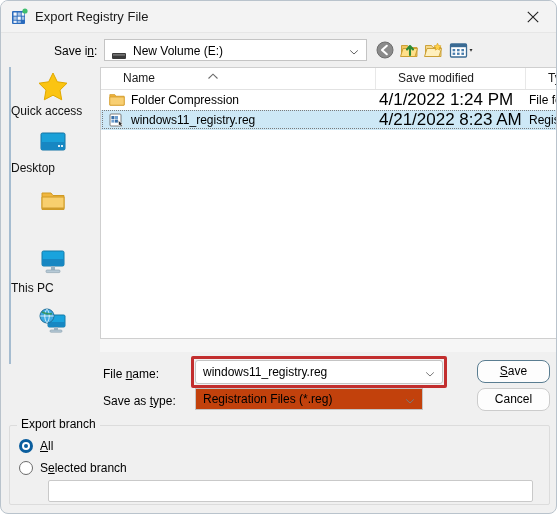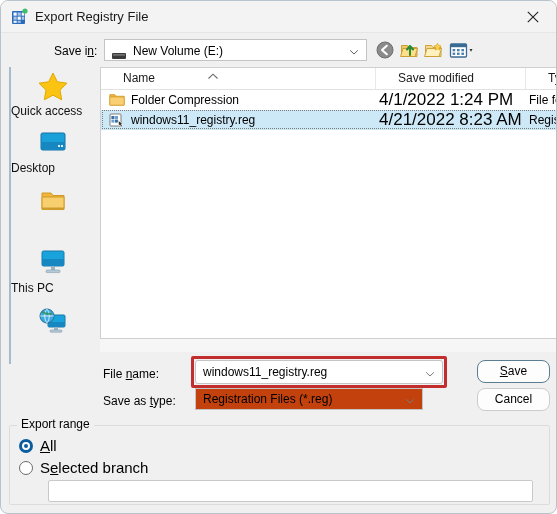--- a/index.html
+++ b/index.html
@@ -358,21 +358,21 @@
     content: "";
     position: absolute;
     left: 2px; top: 2px;
     width: 4px; height: 4px;
     border-radius: 50%;
     background: #0b5e9e;
   }
   .radio-label {
     position: absolute;
     left: 21px; top: 0;
-    font-size: 15px;
+    font-size: 12px;
     line-height: 16px;
     white-space: nowrap;
   }
   #branch-input {
     position: absolute;
     left: 47px; top: 479px;
     width: 485px; height: 22px;
     background: #ffffff;
     border: 1px solid #c9c9c9;
     border-radius: 2px;
@@ -599,21 +599,21 @@
         <path d="M1.2 3.4 L5 7 L8.8 3.4" stroke="#7a7a7a" stroke-width="1" fill="none"></path>
       </svg>
     </span>
   </div>
 
   <button class="dlgbtn" id="save-button"><span></span><span class="ul">S</span><span>ave</span></button>
 
   <button class="dlgbtn" id="cancel-button">Cancel</button>
 
   <div id="exportrange-group"></div>
-  <div id="exportrange-legend">Export range</div>
+  <div id="exportrange-legend">Export branch</div>
 
   <div class="radio-row" id="radio-all">
     <span class="radio-mark on"></span>
     <span class="radio-label"><span></span><span class="ul">A</span><span>ll</span></span>
   </div>
 
   <div class="radio-row" id="radio-selected">
     <span class="radio-mark"></span>
     <span class="radio-label"><span>S</span><span class="ul">e</span><span>lected branch</span></span>
   </div>

